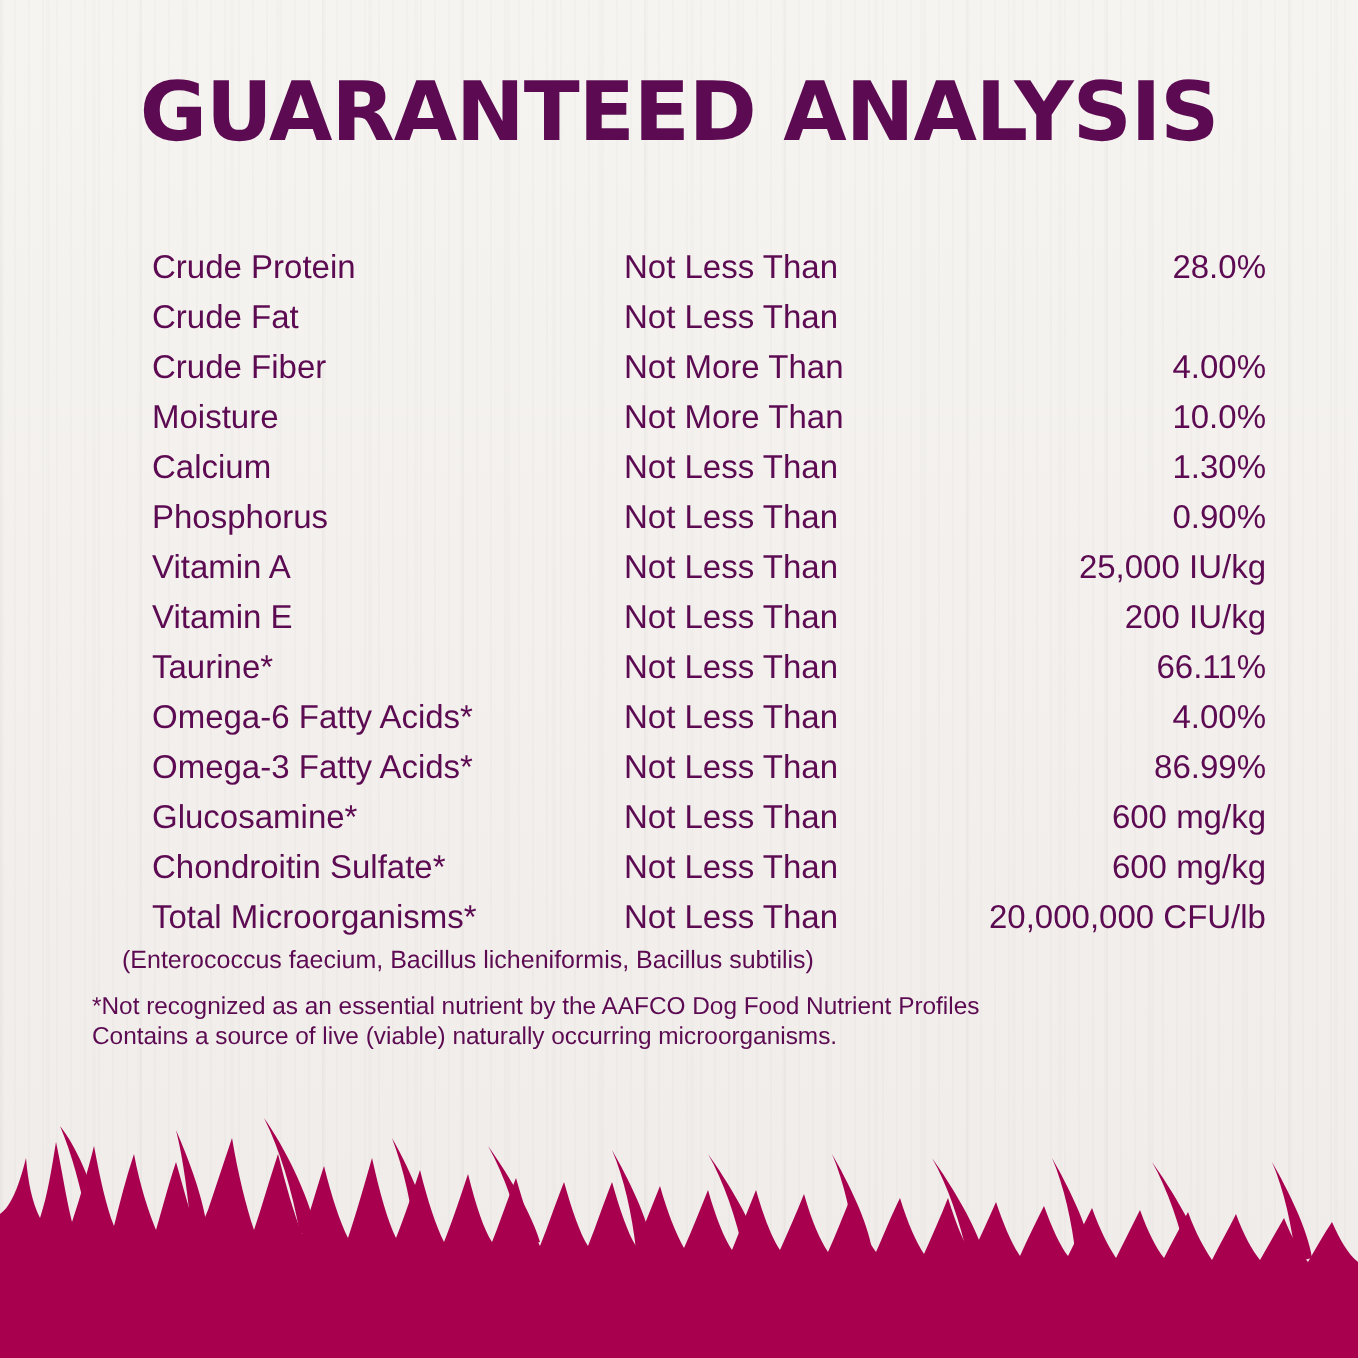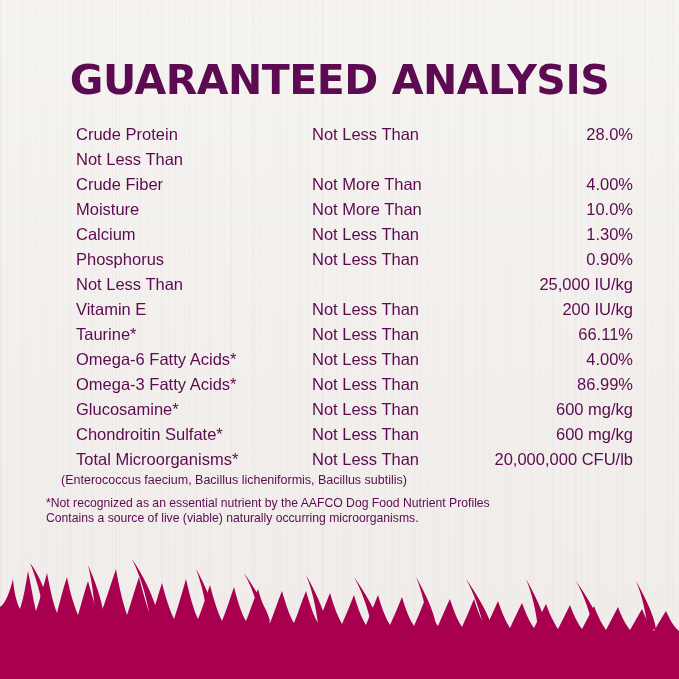--- a/index.html
+++ b/index.html
@@ -28,21 +28,21 @@
         rgba(0,0,0,0.010) 2px,
         rgba(255,255,255,0) 2px,
         rgba(255,255,255,0) 23px),
       linear-gradient(180deg, #f6f4f1 0%, #f2efec 55%, #efecea 100%);
     overflow: hidden;
   }
   .title {
     position: absolute;
     left: 0;
     right: 0;
-    top: 56px;
+    top: 32px;
     text-align: center;
     font-family: "DejaVu Sans", sans-serif;
     font-weight: bold;
     font-size: 41px;
     letter-spacing: -0.5px;
     color: #5c0a51;
   }
   .table {
     position: absolute;
     left: 76px;
@@ -109,20 +109,21 @@
 
   <div class="table">
 
     <div class="row">
       <span class="c-name">Crude Protein</span>
       <span class="c-qual">Not Less Than</span>
       <span class="c-val">28.0%</span>
     </div>
 
     <div class="row">
+      <span class="c-name">Crude Fat</span>
       <span class="c-qual">Not Less Than</span>
     </div>
 
     <div class="row">
       <span class="c-name">Crude Fiber</span>
       <span class="c-qual">Not More Than</span>
       <span class="c-val">4.00%</span>
     </div>
 
     <div class="row">
@@ -137,20 +138,21 @@
       <span class="c-val">1.30%</span>
     </div>
 
     <div class="row">
       <span class="c-name">Phosphorus</span>
       <span class="c-qual">Not Less Than</span>
       <span class="c-val">0.90%</span>
     </div>
 
     <div class="row">
+      <span class="c-name">Vitamin A</span>
       <span class="c-qual">Not Less Than</span>
       <span class="c-val">25,000 IU/kg</span>
     </div>
 
     <div class="row">
       <span class="c-name">Vitamin E</span>
       <span class="c-qual">Not Less Than</span>
       <span class="c-val">200 IU/kg</span>
     </div>
 

